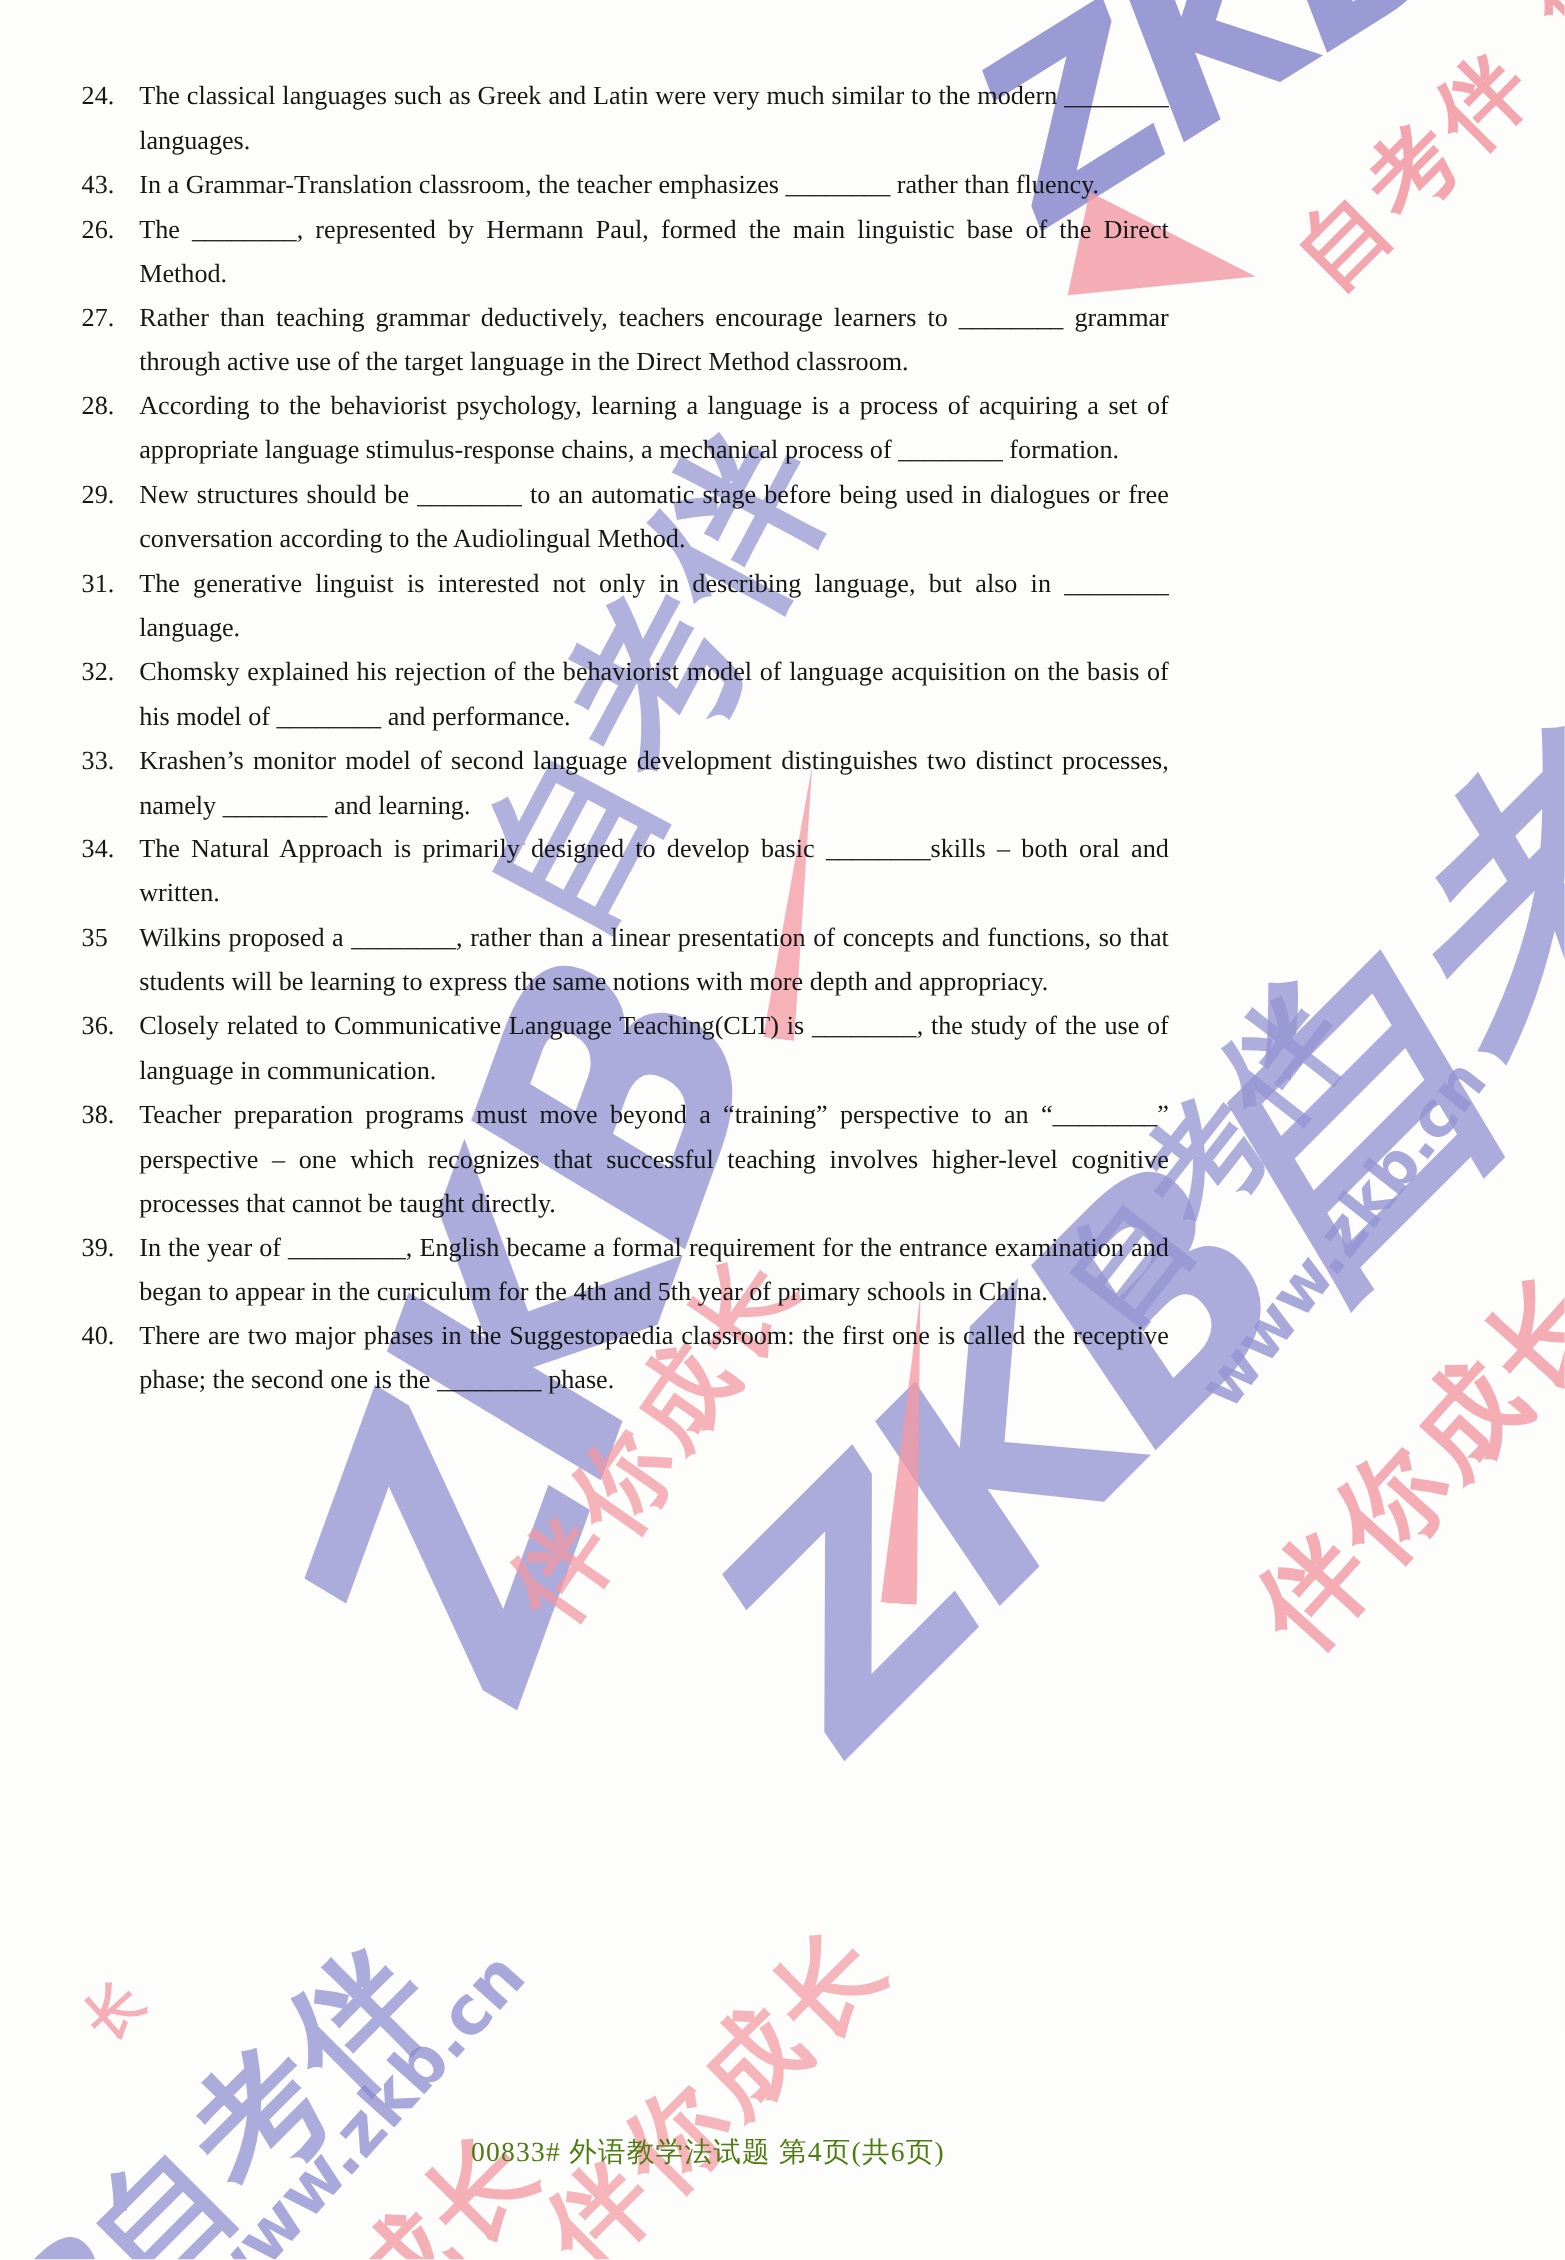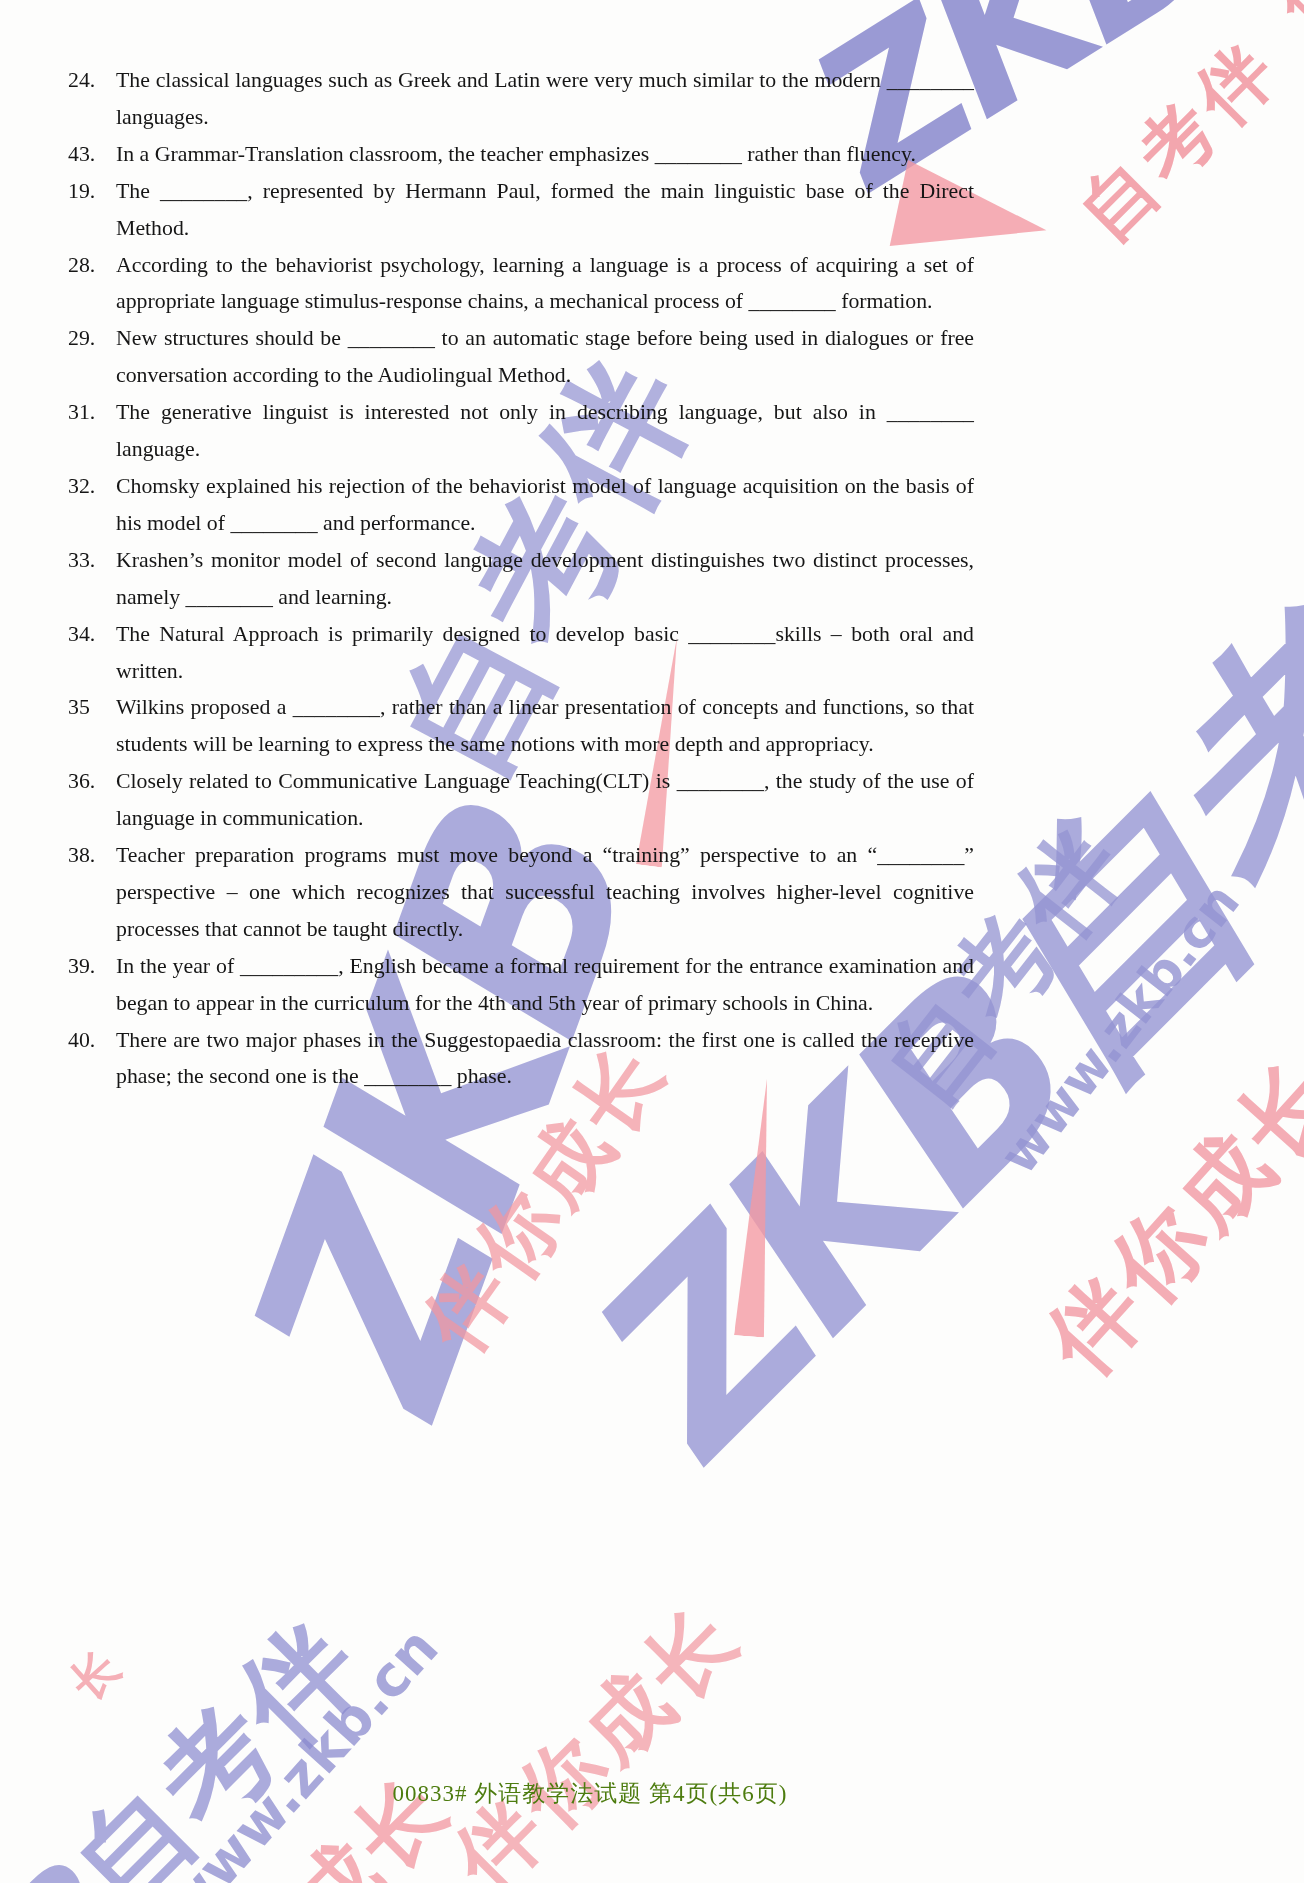--- a/index.html
+++ b/index.html
@@ -142,24 +142,28 @@
     <span class="qnum">24.</span>
     <span class="qtext">The classical languages such as Greek and Latin were very much similar to the modern ________ languages.</span>
   </div>
 
   <div class="q">
     <span class="qnum">43.</span>
     <span class="qtext">In a Grammar-Translation classroom, the teacher emphasizes ________ rather than fluency.</span>
   </div>
 
   <div class="q">
-    <span class="qnum">19.</span>
+    <span class="qnum">26.</span>
     <span class="qtext">The ________, represented by Hermann Paul, formed the main linguistic base of the Direct Method.</span>
   </div>
 
+  <div class="q">
+    <span class="qnum">27.</span>
+    <span class="qtext">Rather than teaching grammar deductively, teachers encourage learners to ________ grammar through active use of the target language in the Direct Method classroom.</span>
+  </div>
 
   <div class="q">
     <span class="qnum">28.</span>
     <span class="qtext">According to the behaviorist psychology, learning a language is a process of acquiring a set of appropriate language stimulus-response chains, a mechanical process of ________ formation.</span>
   </div>
 
   <div class="q">
     <span class="qnum">29.</span>
     <span class="qtext">New structures should be ________ to an automatic stage before being used in dialogues or free conversation according to the Audiolingual Method.</span>
   </div>

